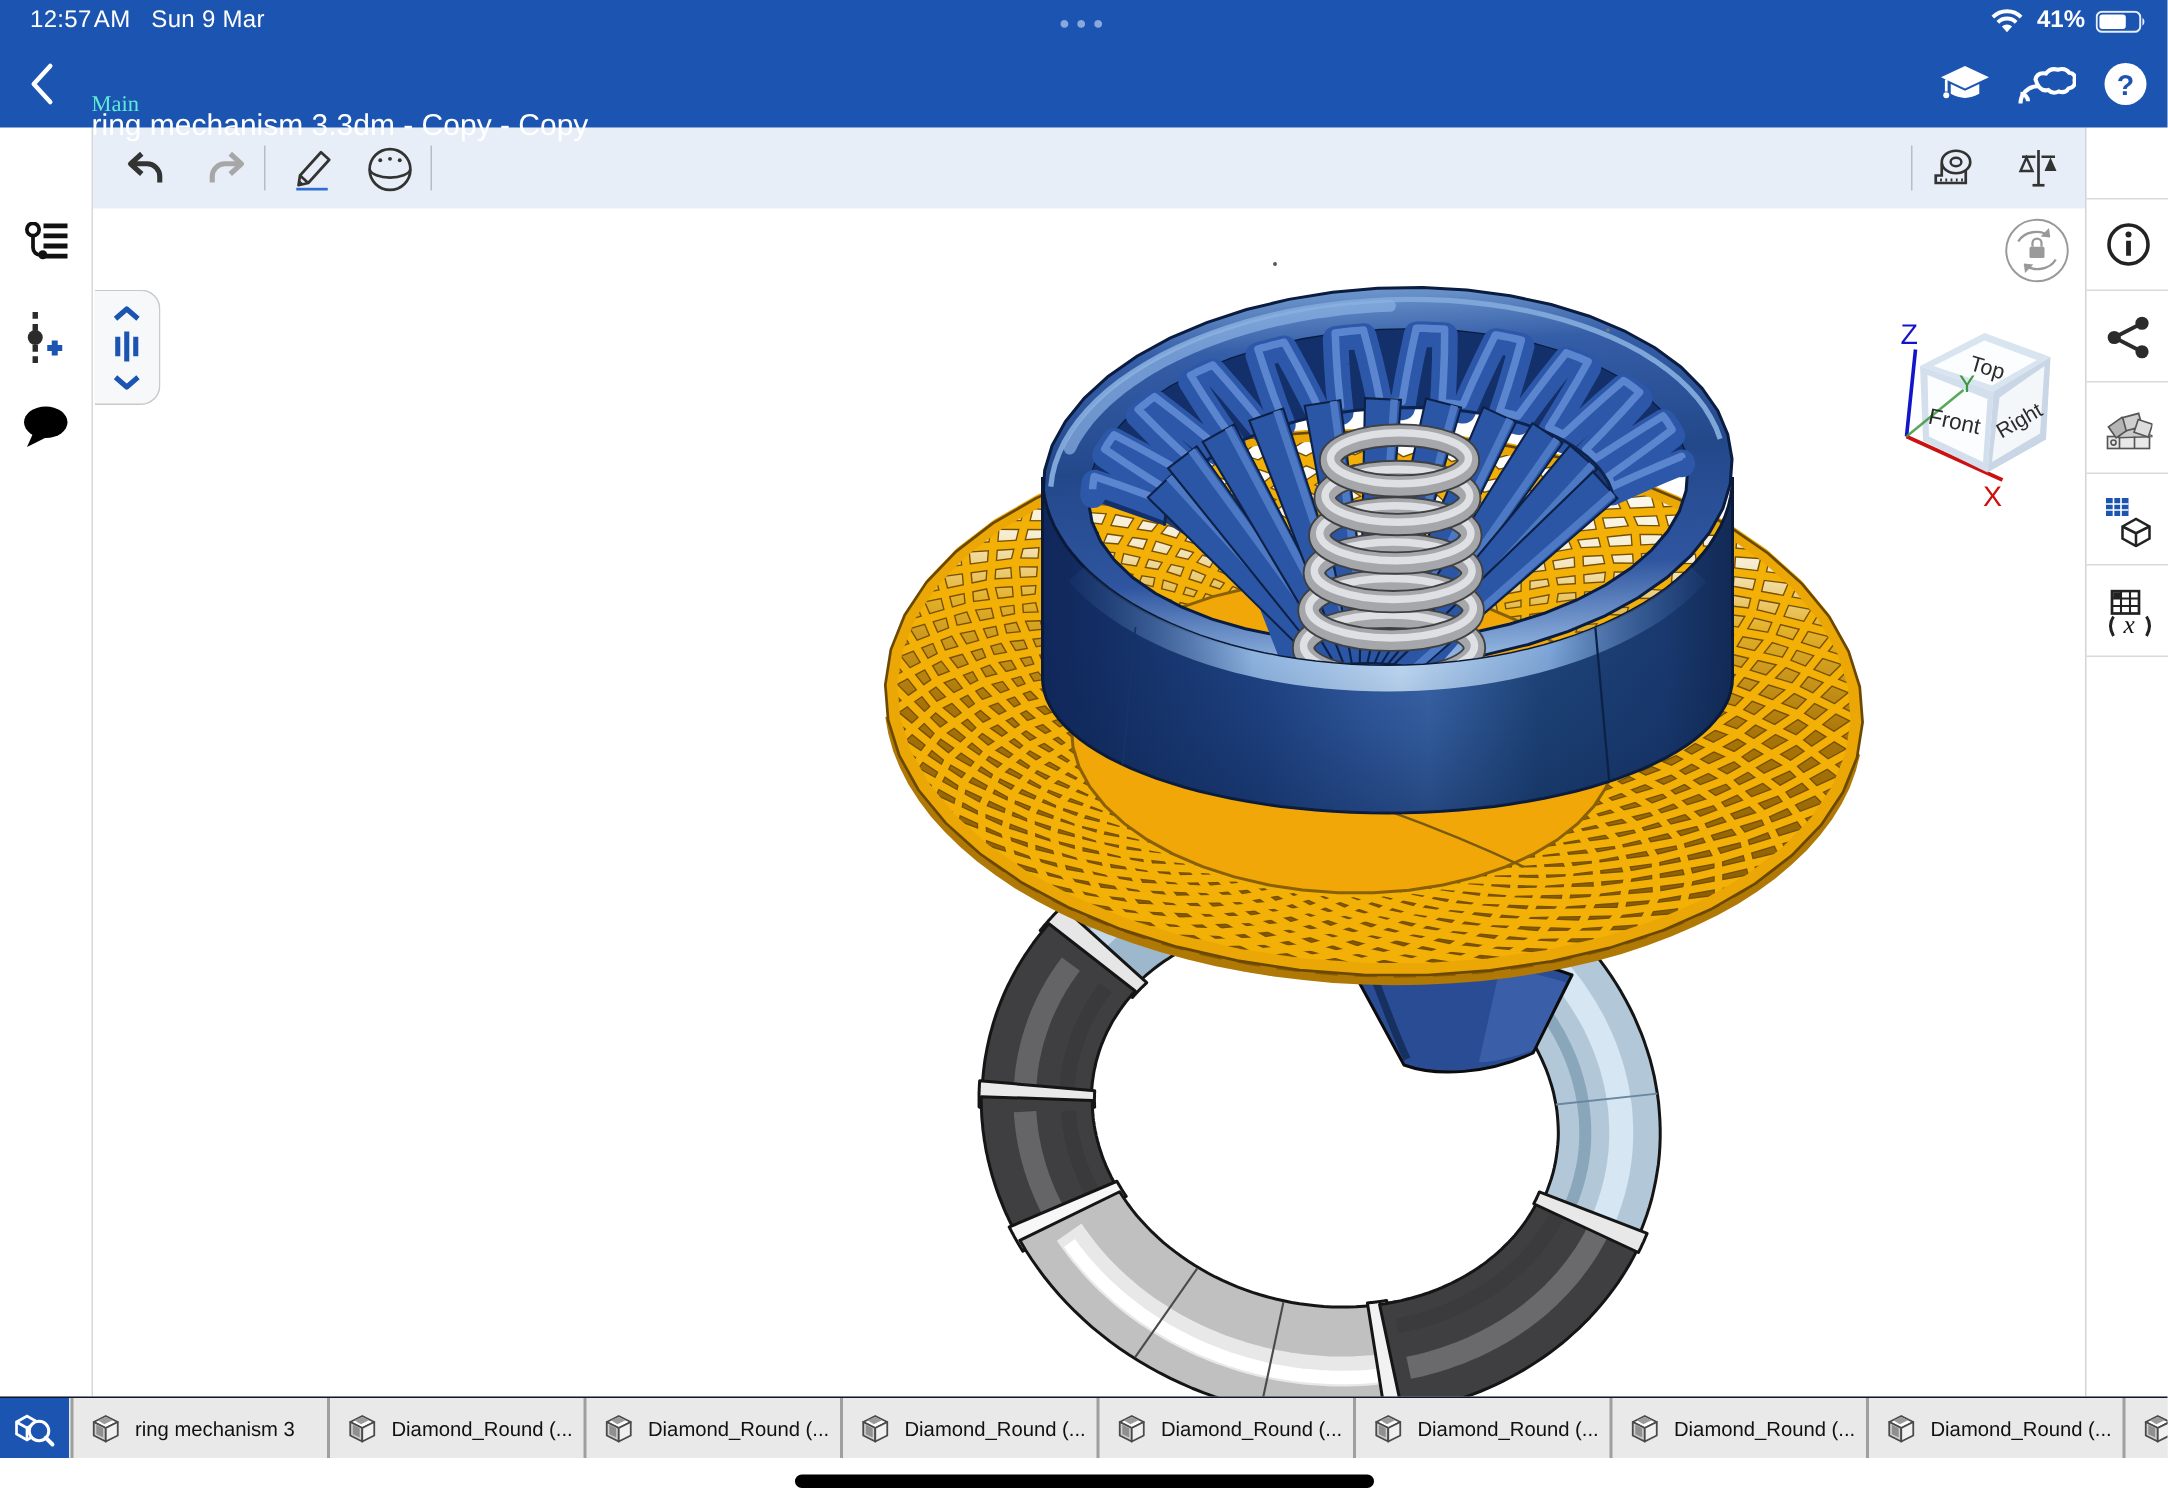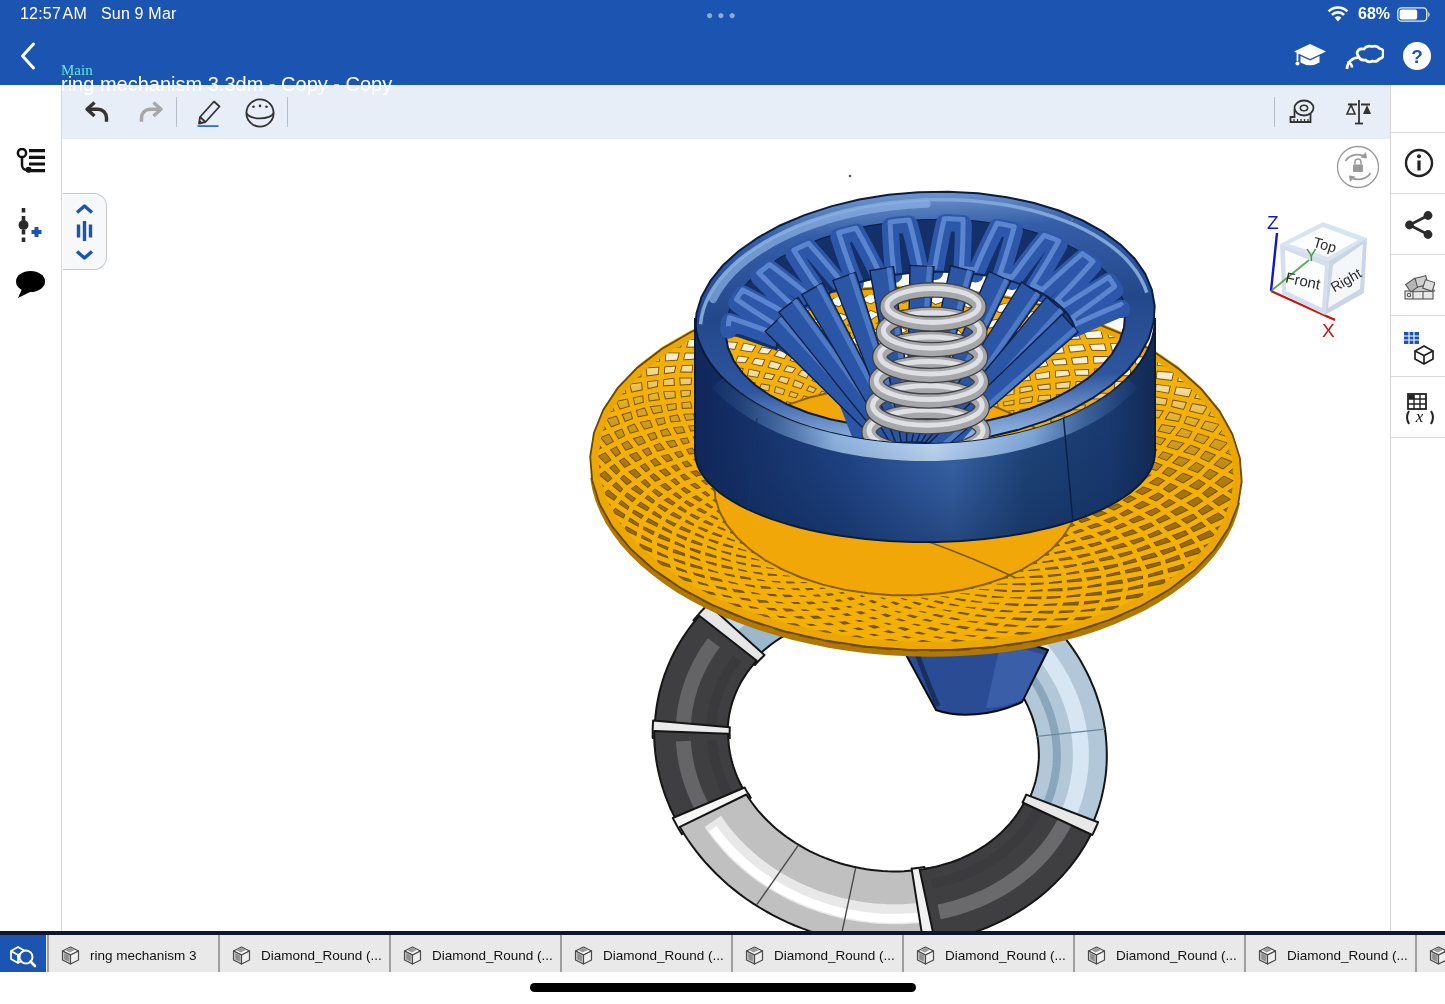--- a/index.html
+++ b/index.html
@@ -10,21 +10,21 @@
   #status { left:20px; top:5px; color:#fff; font-size:16px; font-weight:normal; letter-spacing:0.2px; }
   #dots { left:706px; top:8px; color:#89a9dc; font-size:12px; letter-spacing:4px; }
   #batpct { left:1358px; top:5px; color:#fff; font-size:16px; font-weight:bold; }
   #title { left:61px; top:37px; color:#fff; font-size:20px;margin-top:36px; }
   #subtitle { left:61px; top:62px; color:#5eead4; font-size:15px;font-family:Liberation Serif, serif; }
   #toolbar { left:62px; top:85px; width:1328px; height:54px; background:#e8eef8; z-index:4; }
   #lsb { left:0; top:85px; width:62px; height:846px; background:#fff; border-right:1px solid #d8d8d8; z-index:4; }
   #rsb { left:1390px; top:85px; width:55px; height:846px; background:#fff; border-left:1px solid #d4d4d4; z-index:4; }
   .rdiv { position:absolute; left:0; width:55px; height:1px; background:#d9d9d9; }
   #modelsvg { left:0; top:0; z-index:2; }
-  #tabbar { left:0; top:931px; width:1445px; height:41px; background:#e9e9e9; border-top:4px solid #0f172a; z-index:6; }
+  #tabbar { left:0; top:931px; width:1445px; height:41px; background:#e9e9e9; border-top:1px solid #0f172a; z-index:6; }
   .tab { position:absolute; top:0px; height:41px; background:#e9e9e9; border-left:2px solid #9f9f9f; color:#111;
          font-size:13.5px; display:flex; align-items:center; padding-left:10px; white-space:nowrap; overflow:hidden; }
   .tab svg { margin-right:8px; flex:none; }
   #searchbtn { position:absolute; left:0; top:0; width:46px; height:41px; background:#1c55b1; }
   #bottomstrip { left:0; top:972px; width:1445px; height:32px; background:#fff; z-index:6; }
   #homebar { left:530px; top:11px; width:386px; height:9px; border-radius:5px; background:#000; }
 </style>
 </head>
 <body>
 
@@ -443,21 +443,21 @@
 </svg>
 
 <div id="top" class="abs">
   <div id="status" class="abs">12:57 AM&nbsp;&nbsp;&nbsp;Sun 9 Mar</div>
   <div id="dots" class="abs">●●●</div>
   <svg class="abs" style="left:1326px;top:6px" width="24" height="18" viewBox="0 0 24 18">
     <path d="M12 15.5 L8.6 11.6 A5.4 5.4 0 0 1 15.4 11.6 Z" fill="#fff"></path>
     <path d="M5.9 8.9 A8.6 8.6 0 0 1 18.1 8.9" fill="none" stroke="#fff" stroke-width="2.6"></path>
     <path d="M2.6 5.4 A13.2 13.2 0 0 1 21.4 5.4" fill="none" stroke="#fff" stroke-width="2.6"></path>
   </svg>
-  <div id="batpct" class="abs">68%</div>
+  <div id="batpct" class="abs">41%</div>
   <svg class="abs" style="left:1397px;top:7px" width="34" height="15" viewBox="0 0 34 15">
     <rect x="0.8" y="0.8" width="29" height="13.4" rx="3.6" fill="none" stroke="#e7eefb" stroke-width="1.3"></rect>
     <rect x="2.6" y="2.6" width="17.6" height="9.8" rx="2" fill="#fff"></rect>
     <path d="M31.3 4.8 a3.4 3.4 0 0 1 0 5.4 z" fill="#e7eefb"></path>
   </svg>
   <svg class="abs" style="left:17px;top:41px" width="22" height="30" viewBox="0 0 22 30">
     <path d="M16.5 3 L5.5 15 L16.5 27" fill="none" stroke="#fff" stroke-width="3" stroke-linecap="round" stroke-linejoin="round"></path>
   </svg>
   <div id="title" class="abs">ring mechanism 3.3dm - Copy - Copy</div>
   <div id="subtitle" class="abs">Main</div>

